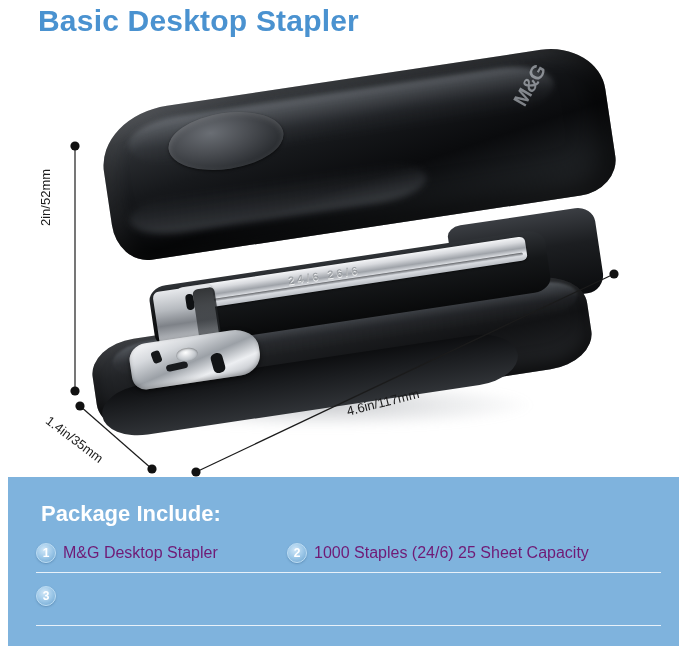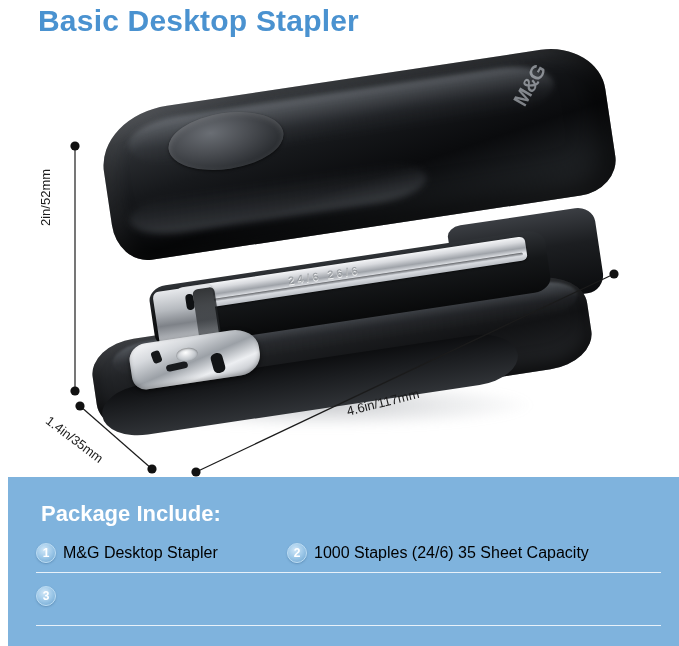--- a/index.html
+++ b/index.html
@@ -377,21 +377,21 @@
     border: 1px solid #bcdcf2;
     color: #ffffff;
     font-size: 12px;
     font-weight: bold;
     line-height: 1;
     box-shadow: 0 1px 2px rgba(40,80,120,0.35);
     flex: 0 0 auto;
   }
   .pkg-text {
     font-size: 16px;
-    color: #000000;
+    color: #701a75;
     white-space: nowrap;
   }
   .pkg-divider {
     position: absolute;
     left: 28px;
     width: 625px;
     height: 1px;
     background: rgba(255,255,255,0.82);
   }
   .pkg-divider.d1 { top: 95px; }
@@ -461,21 +461,21 @@
   <div class="package-panel">
     <div class="package-title">Package Include:</div>
 
     <div class="pkg-row row-1">
       <span class="pkg-num">1</span>
       <span class="pkg-text">M&amp;G Desktop Stapler</span>
     </div>
 
     <div class="pkg-row row-2">
       <span class="pkg-num">2</span>
-      <span class="pkg-text">1000 Staples (24/6) 35 Sheet Capacity</span>
+      <span class="pkg-text">1000 Staples (24/6) 25 Sheet Capacity</span>
     </div>
 
     <div class="pkg-divider d1"></div>
 
     <div class="pkg-row row-3">
       <span class="pkg-num">3</span>
     </div>
 
     <div class="pkg-divider d2"></div>
   </div>

